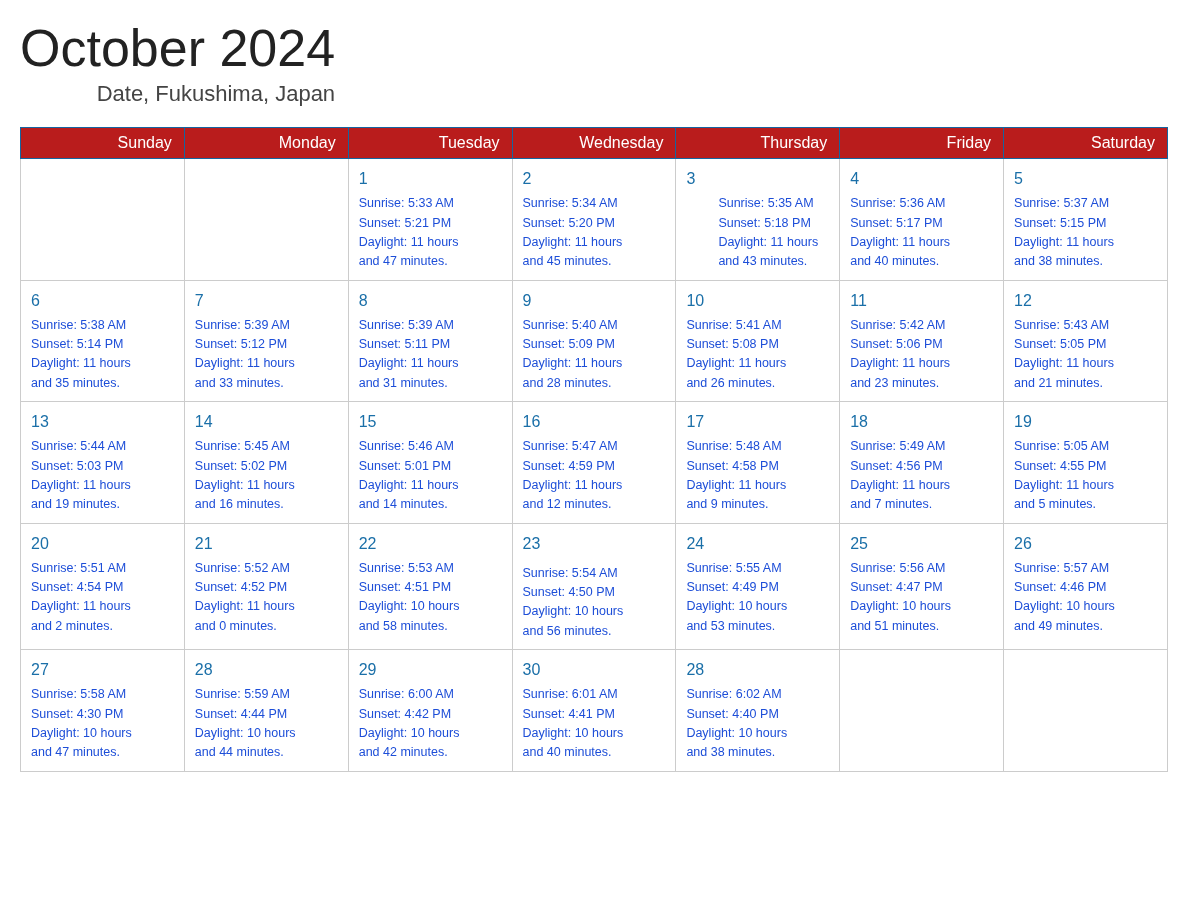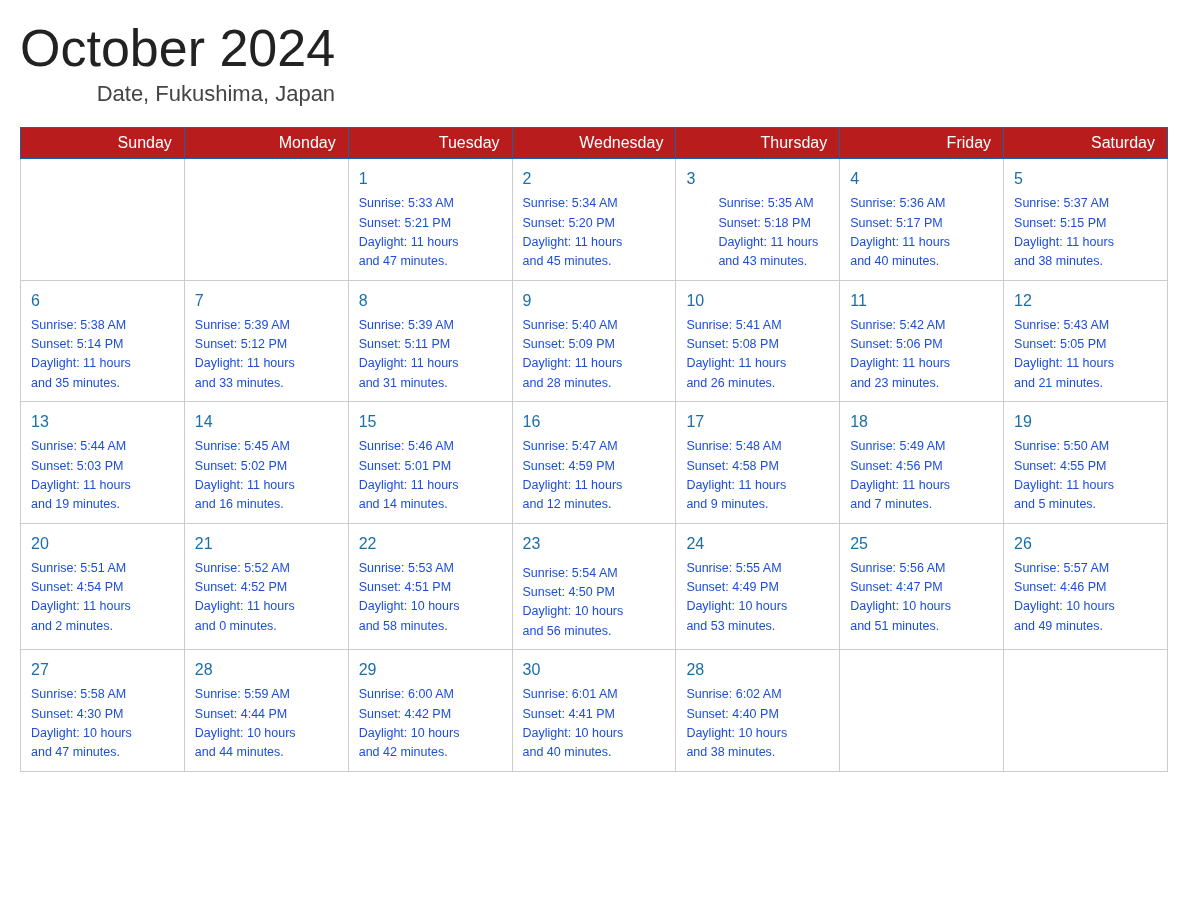--- a/index.html
+++ b/index.html
@@ -232,21 +232,21 @@
         </td>
         <td>
           <span class="day-number">18</span>
           <div class="day-info" style="white-space: pre-line;">Sunrise: 5:49 AM
 Sunset: 4:56 PM
 Daylight: 11 hours
 and 7 minutes.</div>
         </td>
         <td>
           <span class="day-number">19</span>
-          <div class="day-info" style="white-space: pre-line;">Sunrise: 5:50 AM
+          <div class="day-info" style="white-space: pre-line;">Sunrise: 5:05 AM
 Sunset: 4:55 PM
 Daylight: 11 hours
 and 5 minutes.</div>
         </td>
       </tr>
       <tr>
         <td>
           <span class="day-number">20</span>
           <div class="day-info" style="white-space: pre-line;">Sunrise: 5:51 AM
 Sunset: 4:54 PM

